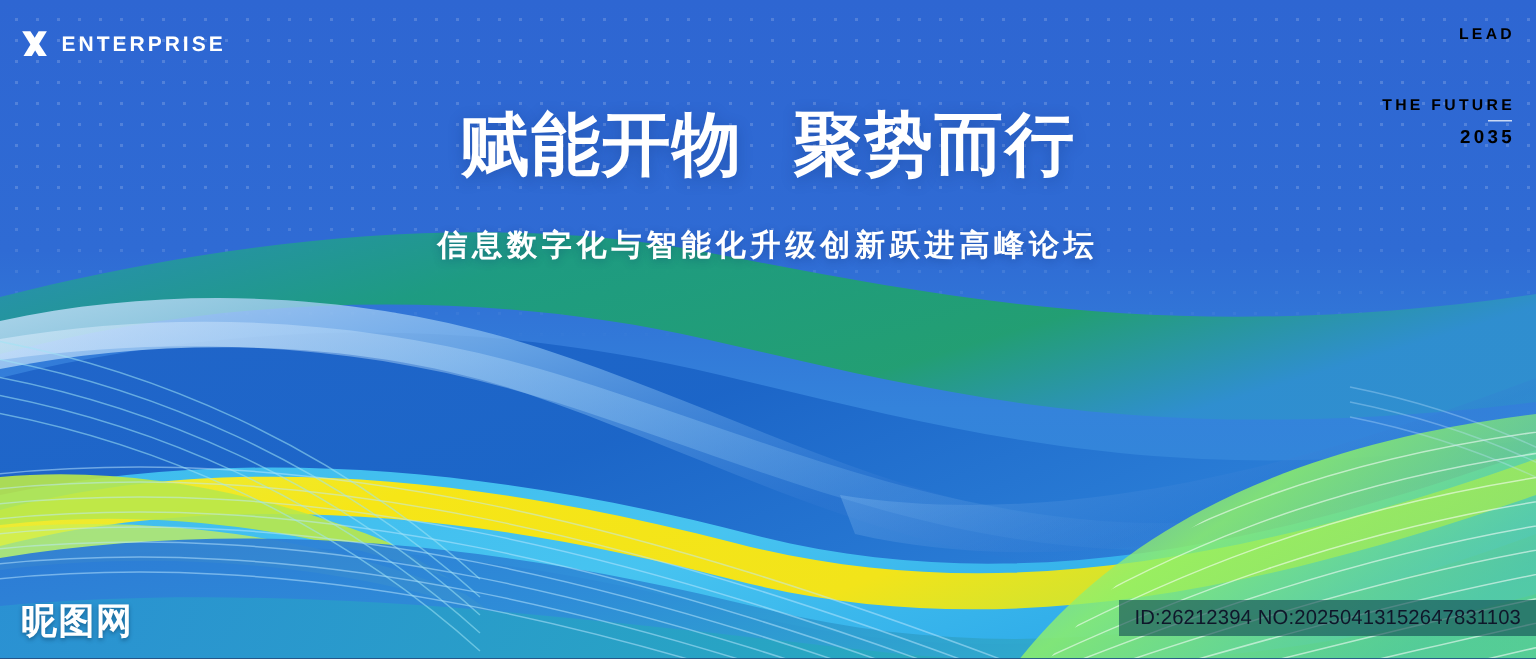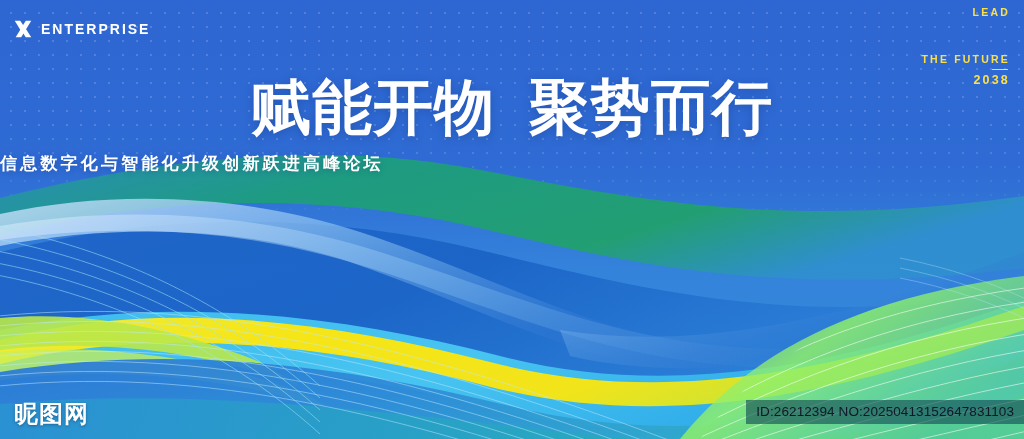--- a/index.html
+++ b/index.html
@@ -15,33 +15,33 @@
     background-image:radial-gradient(rgba(255,255,255,.17) 1.1px, rgba(255,255,255,0) 1.2px);
     background-size:14px 14px;background-position:4px 6px;
     -webkit-mask-image:linear-gradient(180deg,#000 0%,#000 55%,rgba(0,0,0,0) 92%);
             mask-image:linear-gradient(180deg,#000 0%,#000 55%,rgba(0,0,0,0) 92%);}
   .waves{position:absolute;left:0;top:0;width:1024px;height:439px;}
   
   .logo{position:absolute;left:12px;top:18px;display:flex;gap:7px;}
   .logo-mark{width:22px;height:22px;display:block;}
   .logo-text{color:#fff;font-size:14px;font-weight:700;letter-spacing:2.0px;
     line-height:22px;white-space:nowrap;}
-  .corner{position:absolute;right:14px;top:5px;text-align:right;color:#fde047;}
+  .corner{position:absolute;right:14px;top:16px;text-align:right;color:#000000;}
   .corner .l1{font-size:10.5px;font-weight:700;letter-spacing:2.2px;line-height:15px;}
   .corner .l2{font-size:10.5px;font-weight:700;letter-spacing:2.2px;line-height:15px;margin-top:32px;}
   .corner .rule{width:16px;height:1px;background:rgba(255,255,255,.75);
     margin:2px 2px 2px auto;}
   .corner .l3{font-size:12.5px;font-weight:700;letter-spacing:2.2px;line-height:16px;}
   
-  .headline{position:absolute;left:0;top:74px;width:1024px;text-align:center;
-    color:#fff;font-size:60px;font-weight:700;letter-spacing:1px;line-height:68px;
+  .headline{position:absolute;left:0;top:62px;width:1024px;text-align:center;
+    color:#fff;font-size:46px;font-weight:700;letter-spacing:1px;line-height:68px;
     white-space:nowrap;text-shadow:0 2px 10px rgba(10,40,100,.28);}
   .headline .gap{display:inline-block;width:34px;}
-  .subtitle{position:absolute;left:0;top:150px;width:1024px;
-    color:#fff;font-size:17px;font-weight:700;letter-spacing:3.2px;line-height:28px;
+  .subtitle{position:absolute;left:0;top:150px;width:1024px;text-align:center;
+    color:#fff;font-size:20px;font-weight:700;letter-spacing:3.2px;line-height:28px;
     white-space:nowrap;text-shadow:0 1px 6px rgba(10,40,100,.30);}
   
   .wm{position:absolute;left:14px;bottom:9px;display:flex;align-items:baseline;gap:9px;
     color:#fff;text-shadow:0 1px 3px rgba(0,40,70,.45);}
   .wm .cn{font-size:24px;font-weight:700;letter-spacing:1px;}
   .wm .url{font-size:20px;font-weight:700;letter-spacing:.3px;}
   .idbar{position:absolute;right:0;bottom:15px;background:rgba(18,74,84,.62);
     color:#0f172a;font-size:13.5px;line-height:24px;height:24px;padding:0 10px;
     white-space:nowrap;letter-spacing:.1px;}
 </style>
@@ -198,21 +198,21 @@
       <path d="M21,3 L15,3 L4,21 L10,21 Z" fill="#ffffff"></path>
       <path d="M21,21 L15,21 L11.5,15.5 L14.5,11 Z" fill="#ffffff"></path>
     </svg>
     <span class="logo-text">ENTERPRISE</span>
   </div>
 
   <div class="corner">
     <div class="l1">LEAD</div>
     <div class="l2">THE FUTURE</div>
     <div class="rule"></div>
-    <div class="l3">2038</div>
+    <div class="l3">2035</div>
   </div>
 
   <div class="headline">
     <span>赋能开物</span><span class="gap"></span><span>聚势而行</span>
   </div>
 
   <div class="subtitle">信息数字化与智能化升级创新跃进高峰论坛</div>
 
   <div class="wm">
     <span class="cn">昵图网</span>

